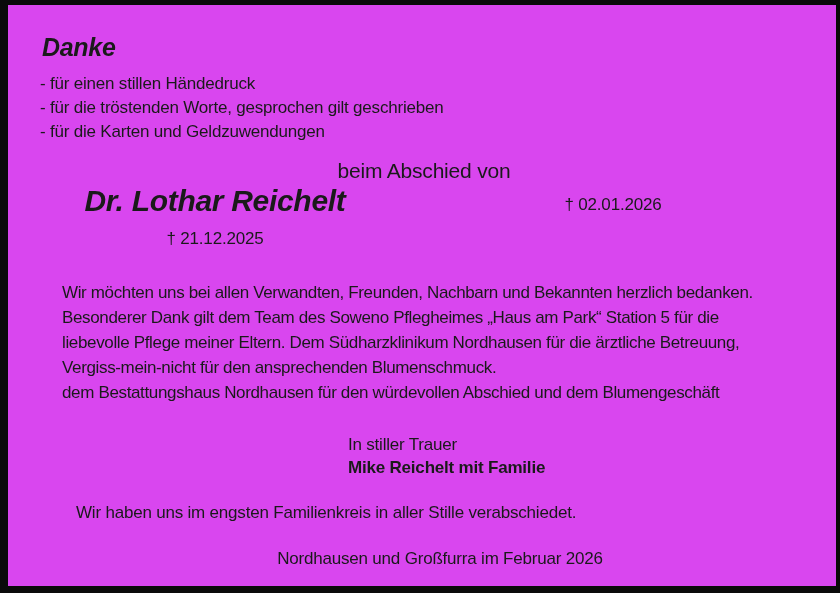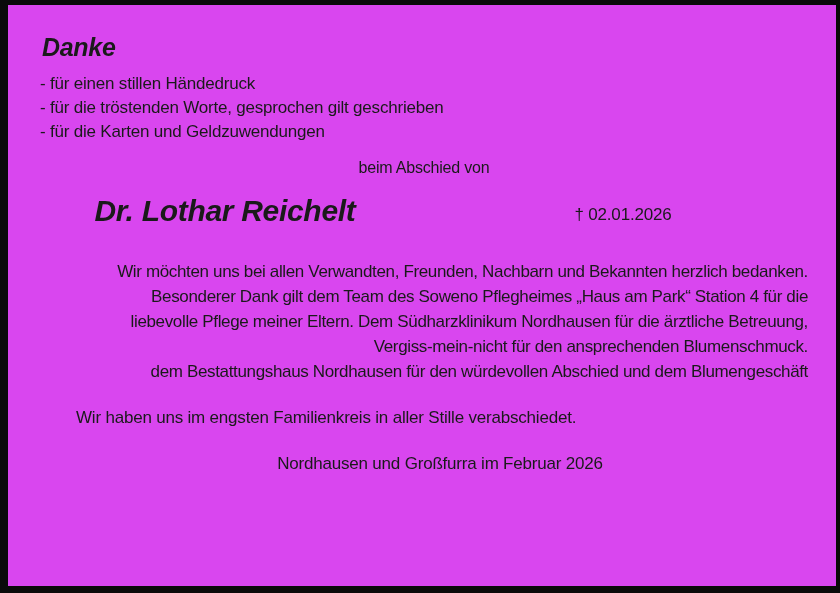--- a/index.html
+++ b/index.html
@@ -30,28 +30,28 @@
     letter-spacing: -0.3px;
     margin: 8px 0 10px 2px;
   }
   .thanks-list {
     font-size: 17px;
     line-height: 24px;
     letter-spacing: -0.2px;
   }
   .farewell-intro {
     text-align: center;
-    font-size: 16px;
+    font-size: 21px;
     letter-spacing: -0.2px;
     margin-top: 15px;
   }
   .names-row {
     display: flex;
-    justify-content: center;
-    margin-top: 17px;
+    justify-content: flex-start;
+    margin-top: 1px;
     gap: 48px;
   }
   .deceased-col {
     width: 350px;
     text-align: center;
   }
   .deceased-name {
     font-size: 30px;
     font-weight: bold;
     font-style: italic;
@@ -61,21 +61,20 @@
   .deceased-date {
     margin-top: 11px;
     font-size: 17px;
     letter-spacing: -0.2px;
   }
   .body-paragraph {
     margin: 31px 0 0 22px;
     font-size: 17px;
     line-height: 25px;
     letter-spacing: -0.35px;
-    text-align: right;
   }
   .body-line {
     white-space: nowrap;
   }
   .closing-block {
     margin: 28px 0 0 308px;
     font-size: 17px;
     line-height: 23px;
     letter-spacing: -0.2px;
   }
@@ -106,33 +105,38 @@
       <div class="thanks-item">- für einen stillen Händedruck</div>
       <div class="thanks-item">- für die tröstenden Worte, gesprochen gilt geschrieben</div>
       <div class="thanks-item">- für die Karten und Geldzuwendungen</div>
     </div>
 
     <div class="farewell-intro">beim Abschied von</div>
 
     <div class="names-row">
       <div class="deceased-col">
         <div class="deceased-name">Dr. Lothar Reichelt</div>
+        <div class="deceased-date">† 21.12.2025</div>
       </div>
       <div class="deceased-col">
         <div class="deceased-date">† 02.01.2026</div>
       </div>
     </div>
 
     <div class="body-paragraph">
       <div class="body-line">Wir möchten uns bei allen Verwandten, Freunden, Nachbarn und Bekannten  herzlich bedanken.</div>
-      <div class="body-line">Besonderer Dank gilt dem Team des Soweno Pflegheimes „Haus am Park“ Station 4 für die</div>
+      <div class="body-line">Besonderer Dank gilt dem Team des Soweno Pflegheimes „Haus am Park“ Station 5 für die</div>
       <div class="body-line">liebevolle Pflege meiner Eltern. Dem Südharzklinikum Nordhausen für die ärztliche Betreuung,</div>
       <div class="body-line">Vergiss-mein-nicht für den ansprechenden Blumenschmuck.</div>
       <div class="body-line">dem Bestattungshaus Nordhausen für den würdevollen Abschied und dem Blumengeschäft</div>
     </div>
 
+    <div class="closing-block">
+      <div class="closing-grief">In stiller Trauer</div>
+      <div class="closing-family">Mike Reichelt mit Familie</div>
+    </div>
 
     <div class="farewell-note">Wir haben uns im engsten Familienkreis in aller Stille verabschiedet.</div>
 
     <div class="place-date">Nordhausen und Großfurra  im Februar 2026</div>
 
   </div>
 </div>
 
 </body></html>

